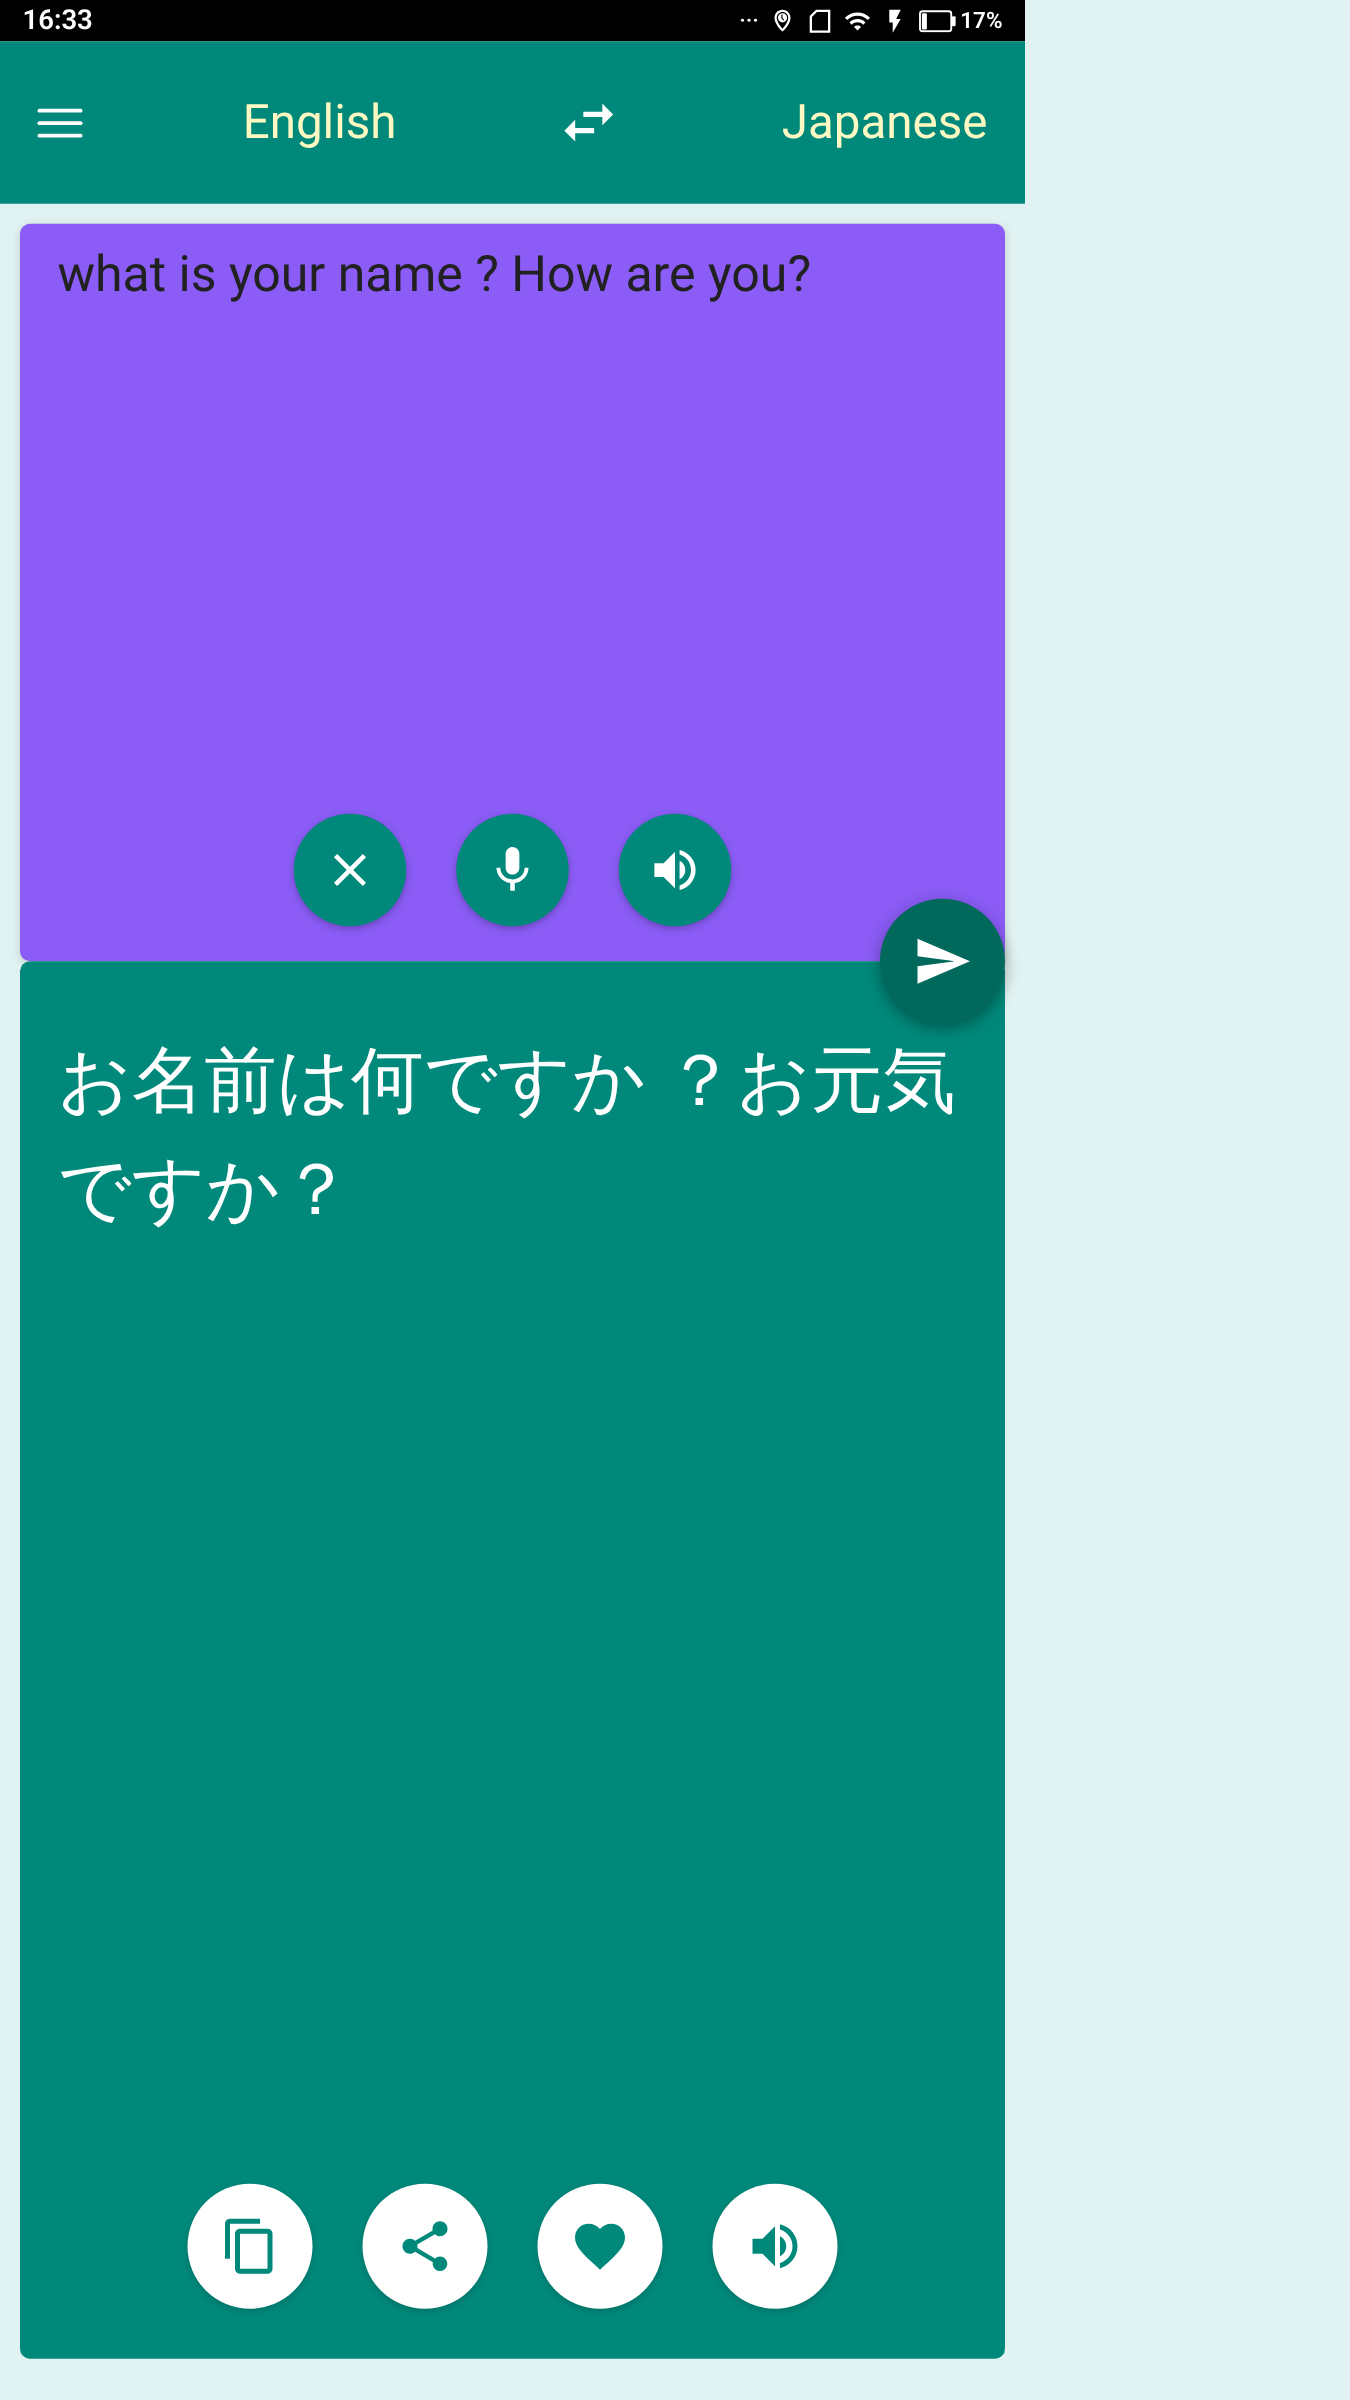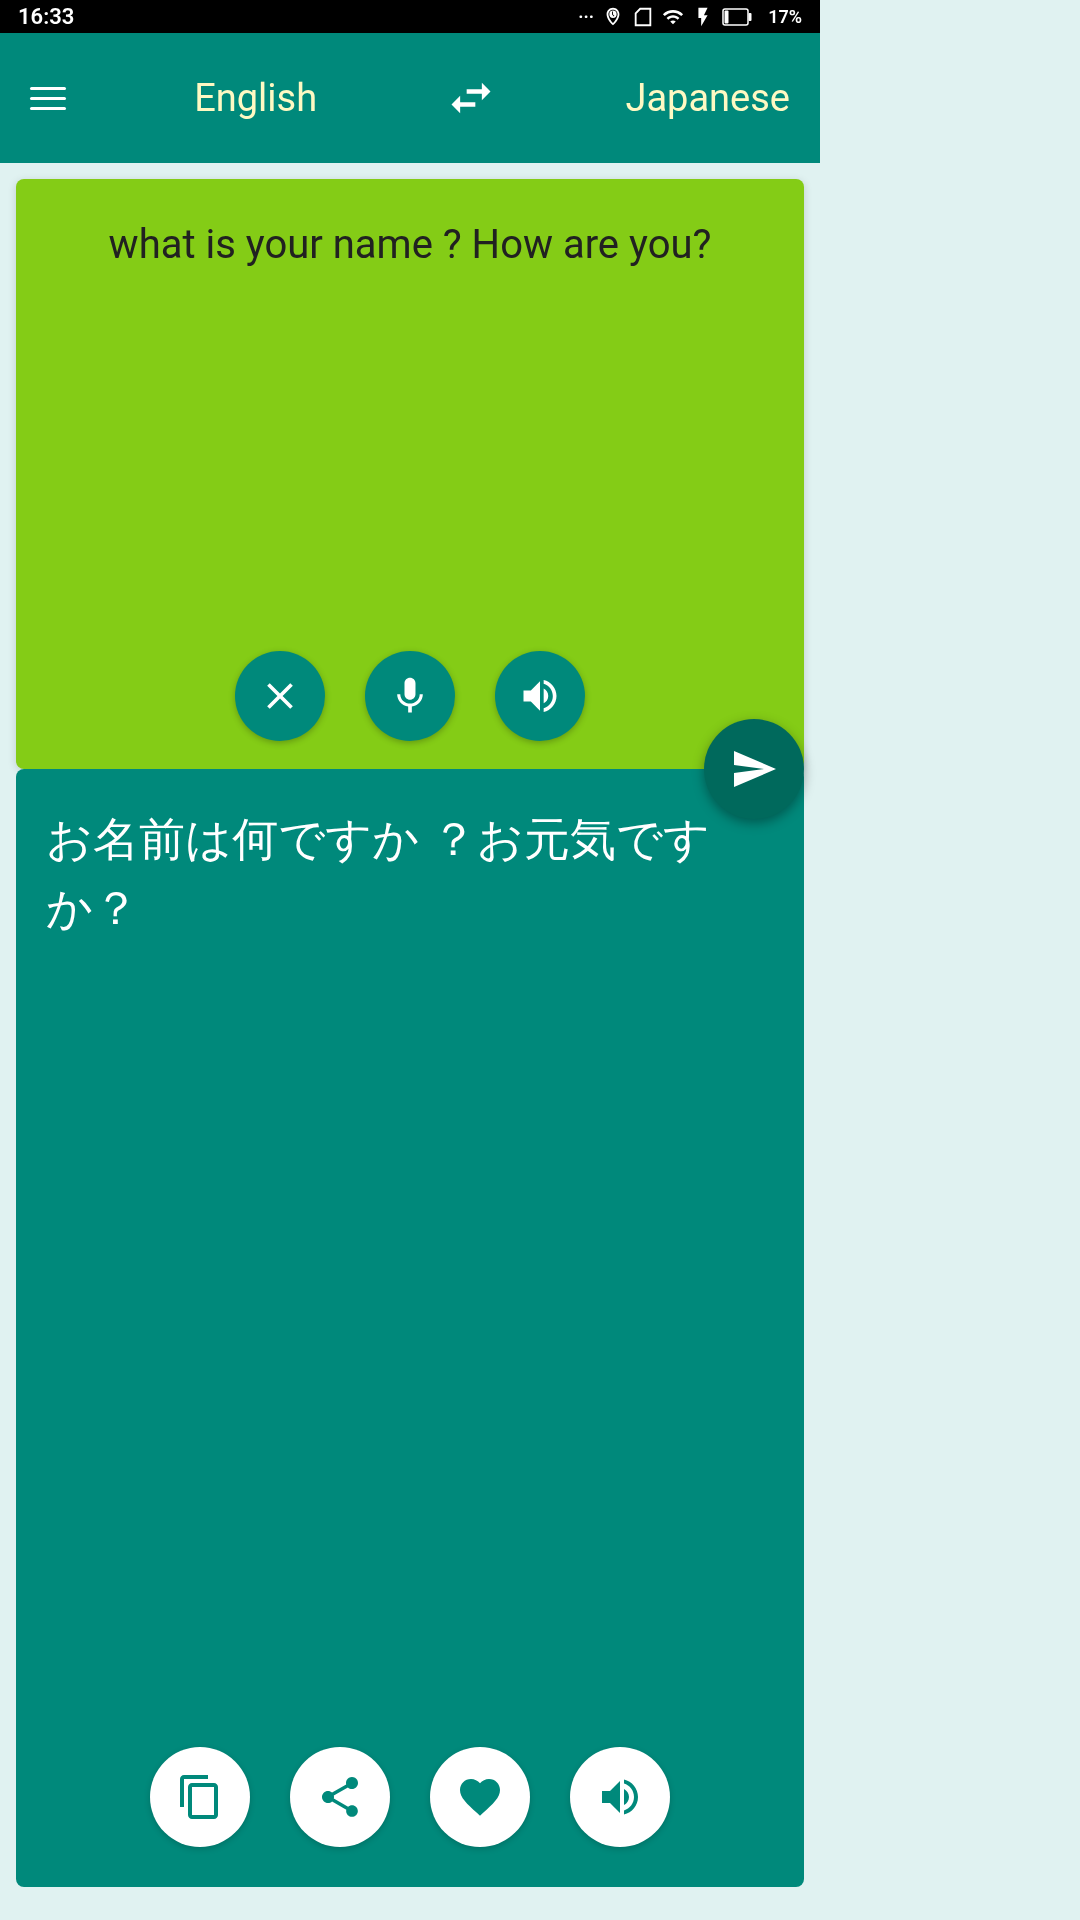--- a/index.html
+++ b/index.html
@@ -76,31 +76,30 @@
 
     
     .main {
       display: flex;
       flex-direction: column;
       height: calc(1920px - 50px - 130px);
     }
 
     
     .source-panel {
-      background: #84cc16;
+      background: #8b5cf6;
       margin: 16px 16px 0 16px;
       border-radius: 8px;
       flex: 0 0 auto;
       height: 590px;
       position: relative;
       display: flex;
       flex-direction: column;
-      padding: 38px 30px 100px 30px;
+      padding: 13px 30px 100px 30px;
       box-shadow: 0 2px 8px rgba(0,0,0,0.15);
-      align-items: center;
     }
     .source-text {
       font-size: 40px;
       color: #212121;
       line-height: 1.4;
       flex: 1;
     }
     .source-buttons {
       position: absolute;
       bottom: 28px;
@@ -157,24 +156,25 @@
       background: #00897b;
       margin: 0 16px 16px 16px;
       border-radius: 8px;
       flex: 1;
       display: flex;
       flex-direction: column;
       padding: 36px 30px 120px 30px;
       position: relative;
     }
     .target-text {
-      font-size: 46px;
+      font-size: 58px;
       color: #fff;
       line-height: 1.5;
       flex: 1;
+      margin-top: 17px;
     }
     .target-buttons {
       position: absolute;
       bottom: 40px;
       left: 0;
       right: 0;
       display: flex;
       justify-content: center;
       gap: 40px;
     }
@@ -229,21 +229,21 @@
       </svg>
 
     <svg width="22" height="22" viewBox="0 0 24 24" fill="white">
         <path d="M1 9l2 2c4.97-4.97 13.03-4.97 18 0l2-2C16.93 2.93 7.08 2.93 1 9zm8 8l3 3 3-3c-1.65-1.66-4.34-1.66-6 0zm-4-4 2 2c2.76-2.76 7.24-2.76 10 0l2-2C15.14 9.14 8.87 9.14 5 13z"></path>
       </svg>
 
     <svg width="22" height="22" viewBox="0 0 24 24" fill="white">
         <path d="M7 2v11h3v9l7-12h-4l4-8z"></path>
       </svg>
 
-    <span style="display:flex;align-items:center;gap:16px;justify-content:flex-end;">
+    <span style="display:flex;align-items:center;gap:3px;justify-content:flex-end;">
       <svg width="30" height="18" viewBox="0 0 30 18" fill="none">
         <rect x="1" y="1" width="25" height="16" rx="2" stroke="white" stroke-width="1.5"></rect>
         <rect x="26.5" y="5" width="3" height="8" rx="1" fill="white"></rect>
         <rect x="2.5" y="2.5" width="4" height="13" rx="1" fill="white"></rect>
       </svg>
       <span style="font-size:18px;">17%</span>
     </span>
   </div>
 </div>
 

